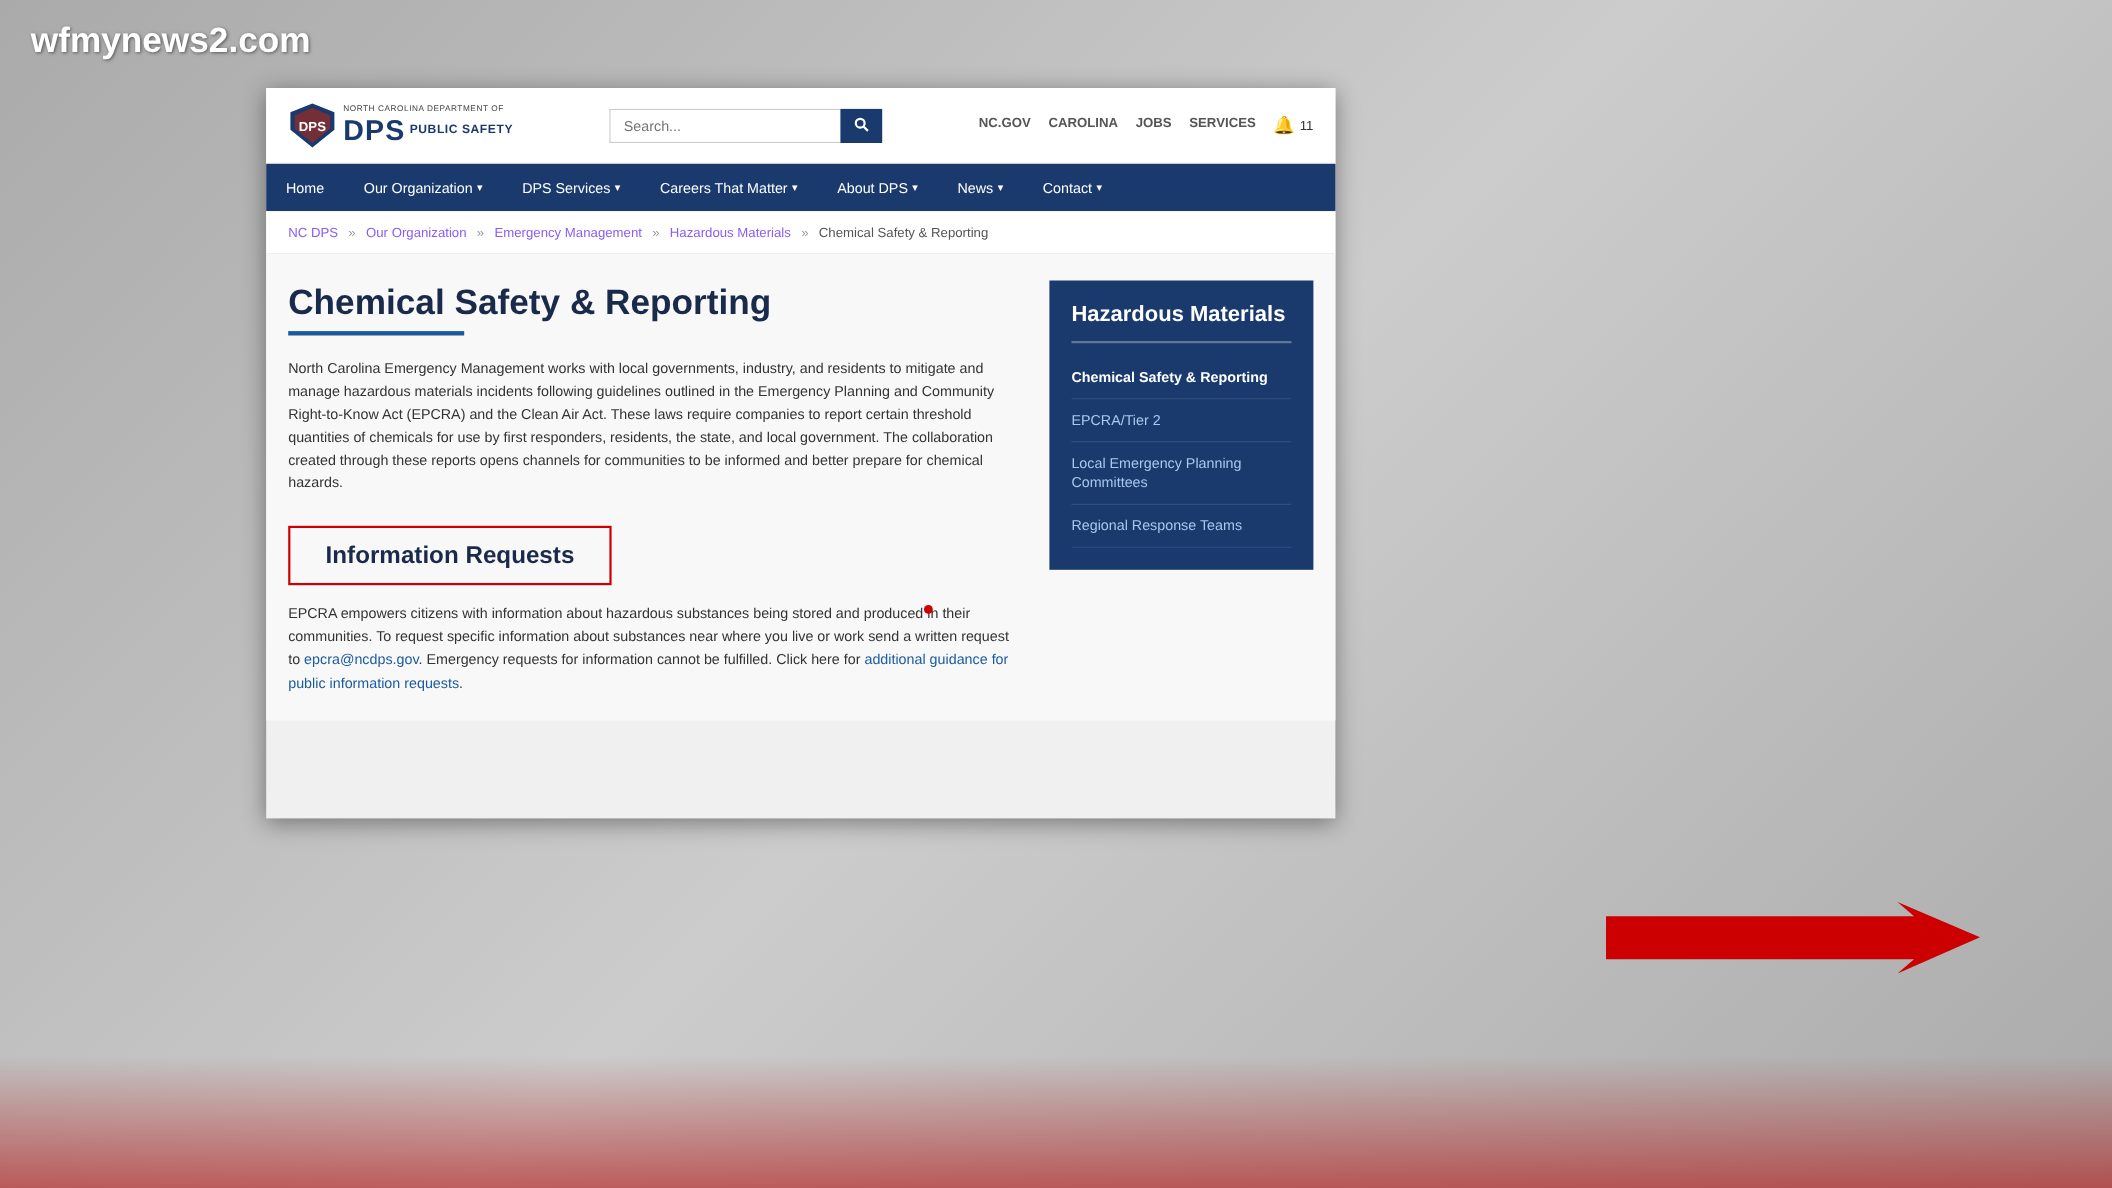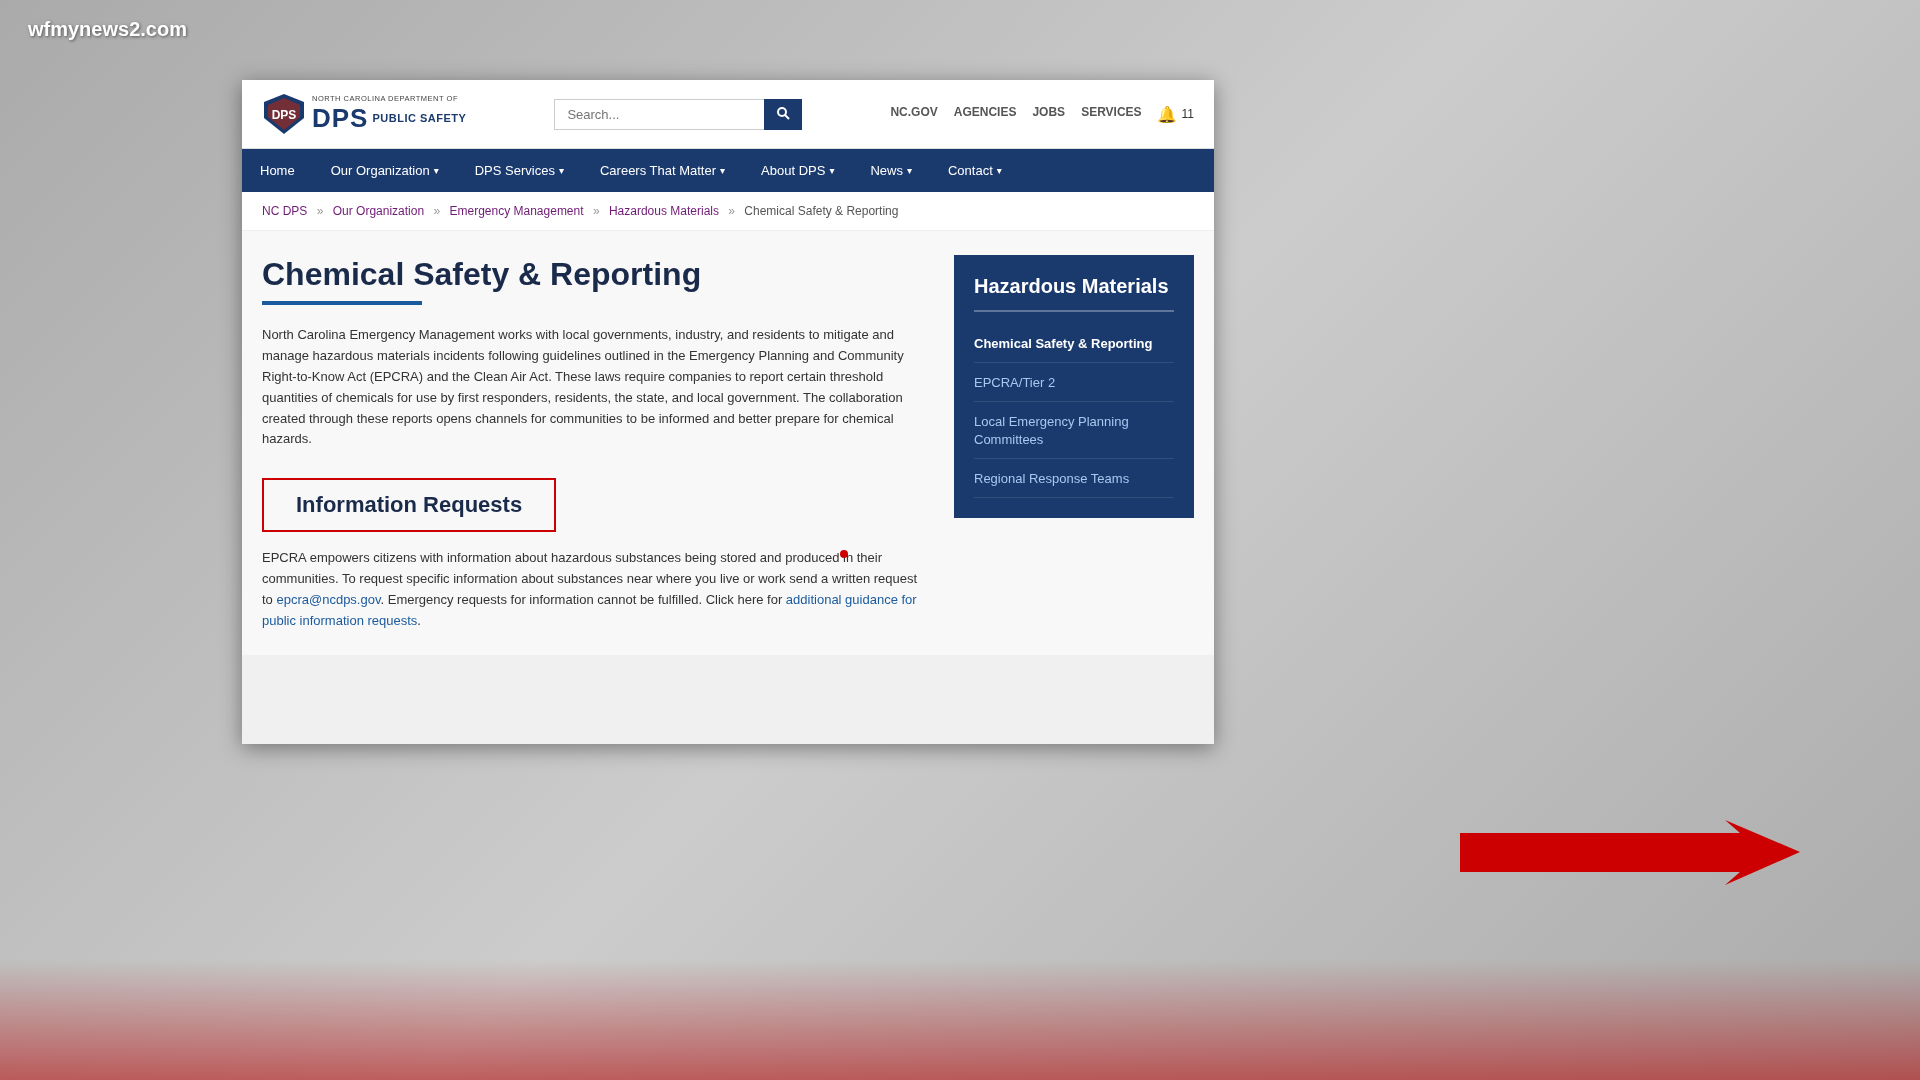--- a/index.html
+++ b/index.html
@@ -18,21 +18,21 @@
       top: 0; left: 0; right: 0; bottom: 0;
       background: linear-gradient(135deg, #aaa 0%, #ccc 50%, #aaa 100%);
     }
 
     
     .watermark {
       position: absolute;
       top: 18px;
       left: 28px;
       color: white;
-      font-size: 20px;
+      font-size: 32px;
       font-weight: bold;
       z-index: 100;
       text-shadow: 1px 1px 3px rgba(0,0,0,0.5);
     }
 
     
     .browser-window {
       position: absolute;
       top: 80px;
       left: 242px;
@@ -133,21 +133,21 @@
     
     .breadcrumb {
       padding: 12px 20px;
       background: white;
       font-size: 12px;
       color: #555;
       border-bottom: 1px solid #eee;
     }
 
     .breadcrumb a {
-      color: #701a75;
+      color: #8b5cf6;
       text-decoration: none;
     }
 
     .breadcrumb .sep {
       margin: 0 6px;
       color: #999;
     }
 
     
     .main-content {
@@ -340,21 +340,21 @@
       <button class="search-btn">
         <svg width="14" height="14" viewBox="0 0 14 14">
           <circle cx="6" cy="6" r="4" stroke="white" stroke-width="2" fill="none"></circle>
           <line x1="9" y1="9" x2="13" y2="13" stroke="white" stroke-width="2"></line>
         </svg>
       </button>
     </div>
 
     <div class="top-links">
       <a class="top-link">NC.GOV</a>
-      <a class="top-link">AGENCIES</a>
+      <a class="top-link">CAROLINA</a>
       <a class="top-link">JOBS</a>
       <a class="top-link">SERVICES</a>
       <div class="notification">
         <span class="bell-icon">🔔</span>
         <span>11</span>
       </div>
     </div>
   </div>
 
   <div class="nav-bar">

